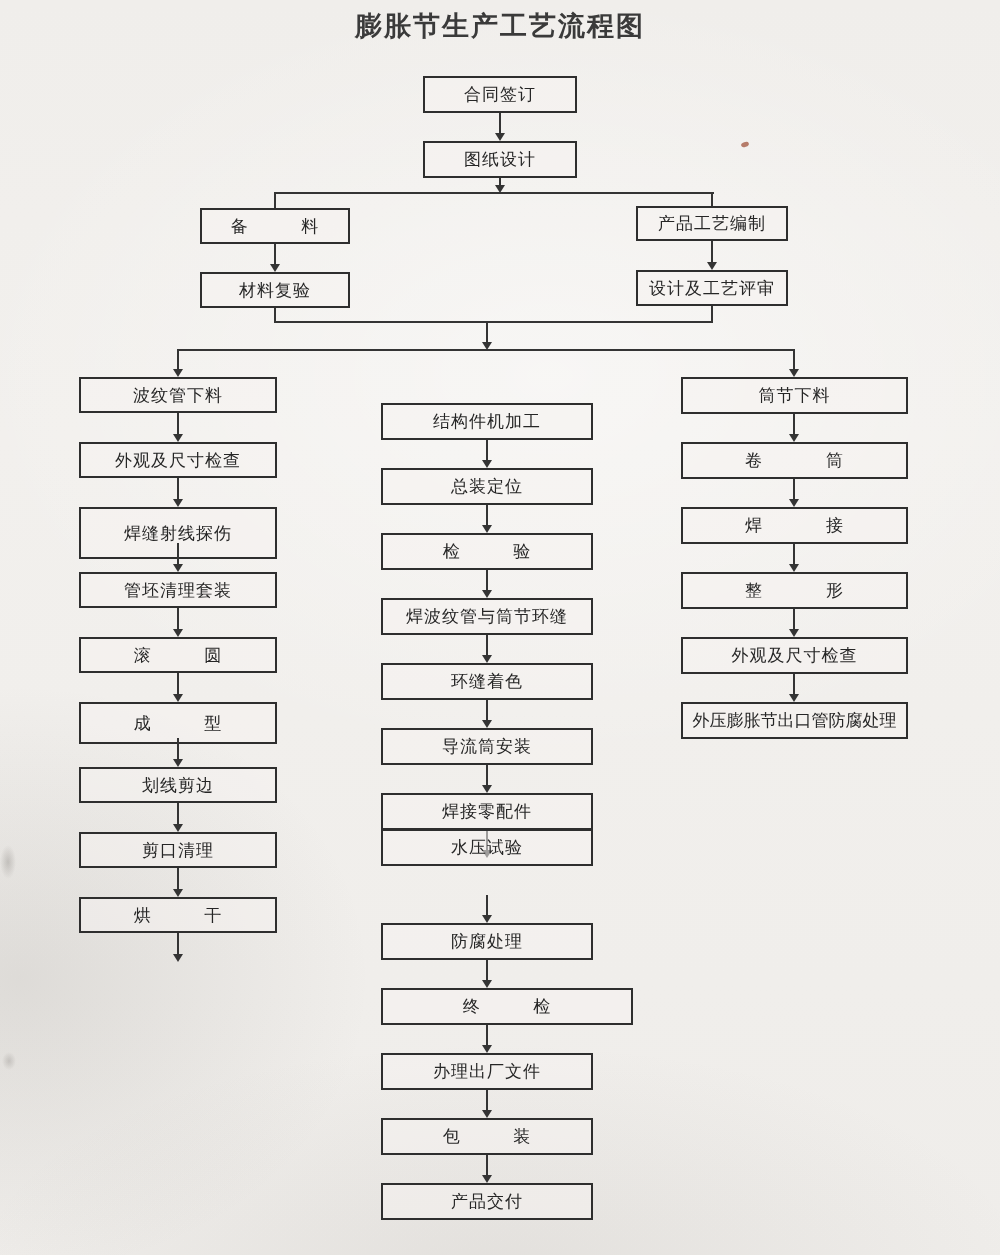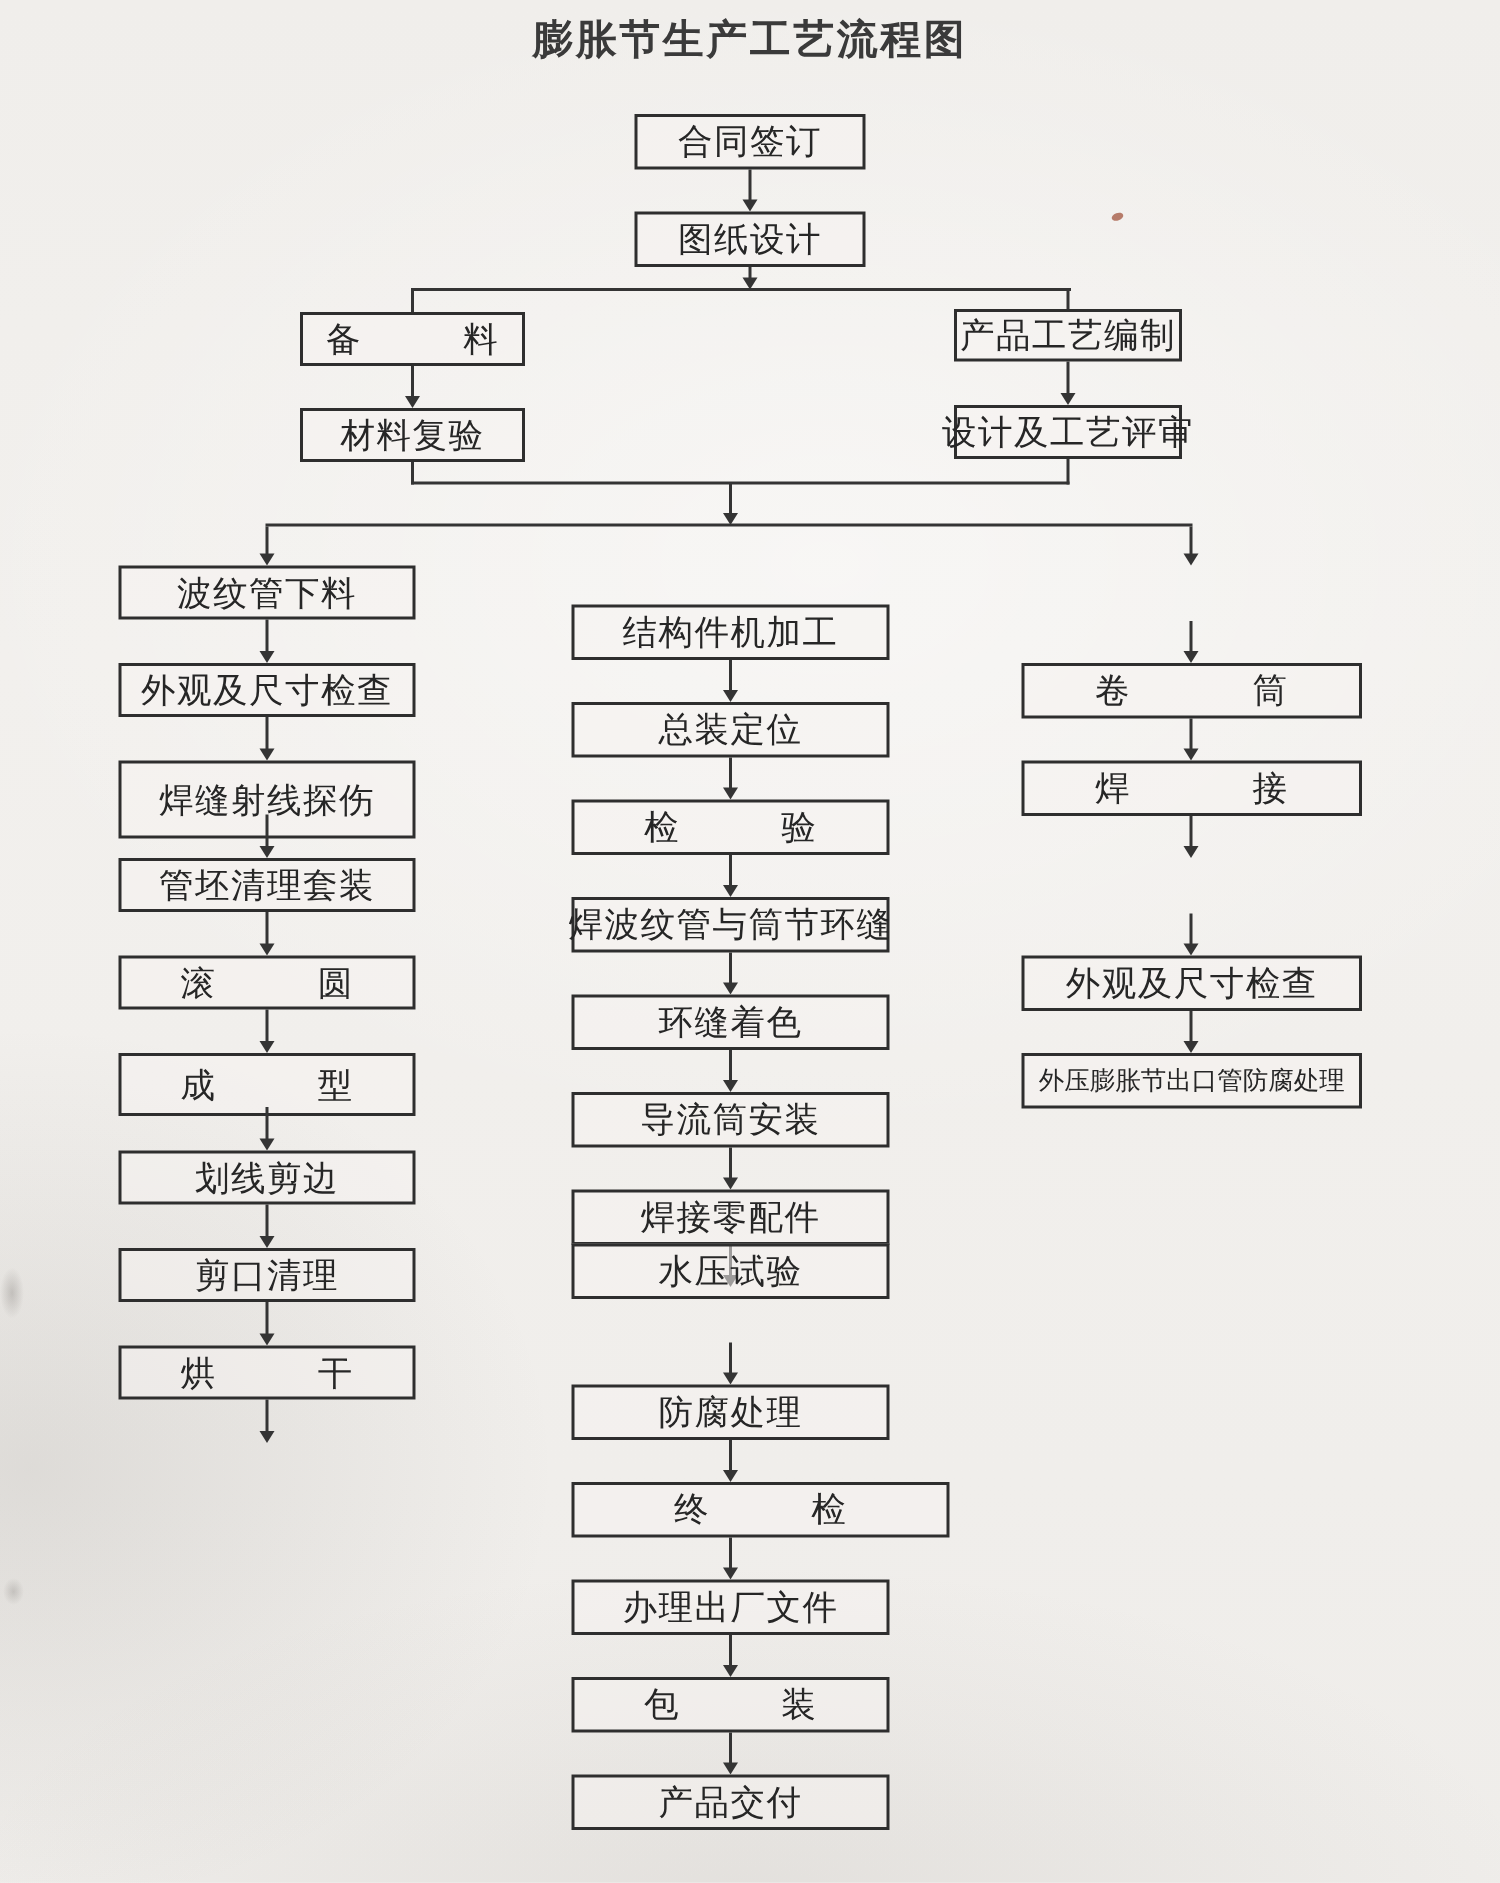--- a/index.html
+++ b/index.html
@@ -18,21 +18,21 @@
   }
   .title{
     position:absolute;left:0;top:8px;width:1000px;
     text-align:center;font-size:27px;font-weight:bold;
     letter-spacing:2px;color:#3a3a3a;
   }
   .node{
     position:absolute;box-sizing:border-box;height:37px;
     border:2px solid #2e2e2e;background:rgba(245,243,240,0.55);
     display:flex;align-items:center;justify-content:center;
-    font-size:23px;letter-spacing:1px;color:#262626;white-space:pre;
+    font-size:17px;letter-spacing:1px;color:#262626;white-space:pre;
   }
   .node.small{font-size:17px;letter-spacing:0;}
   .varrow{position:absolute;width:10px;}
   .varrow::before{
     content:"";position:absolute;left:4px;top:0;bottom:7px;width:2px;background:#343434;
   }
   .varrow::after{
     content:"";position:absolute;left:0;bottom:0;width:0;height:0;
     border-left:5px solid transparent;border-right:5px solid transparent;
     border-top:8px solid #343434;
@@ -122,25 +122,27 @@
   <div class="node" style="left:381px;top:923px;width:212px">防腐处理</div>
   <div class="varrow" style="left:482px;top:960px;height:28px"></div>
   <div class="node" style="left:381px;top:988px;width:252px">终          检</div>
   <div class="varrow" style="left:482px;top:1025px;height:28px"></div>
   <div class="node" style="left:381px;top:1053px;width:212px">办理出厂文件</div>
   <div class="varrow" style="left:482px;top:1090px;height:28px"></div>
   <div class="node" style="left:381px;top:1118px;width:212px">包          装</div>
   <div class="varrow" style="left:482px;top:1155px;height:28px"></div>
   <div class="node" style="left:381px;top:1183px;width:212px">产品交付</div>
 
+  <div class="node" style="left:681px;top:377px;width:227px">筒节下料</div>
   <div class="varrow" style="left:789px;top:414px;height:28px"></div>
   <div class="node" style="left:681px;top:442px;width:227px">卷            筒</div>
   <div class="varrow" style="left:789px;top:479px;height:28px"></div>
   <div class="node" style="left:681px;top:507px;width:227px">焊            接</div>
   <div class="varrow" style="left:789px;top:544px;height:28px"></div>
+  <div class="node" style="left:681px;top:572px;width:227px">整            形</div>
   <div class="varrow" style="left:789px;top:609px;height:28px"></div>
   <div class="node" style="left:681px;top:637px;width:227px">外观及尺寸检查</div>
   <div class="varrow" style="left:789px;top:674px;height:28px"></div>
   <div class="node small" style="left:681px;top:702px;width:227px">外压膨胀节出口管防腐处理</div>
 
   <div class="speck-red"></div>
   <div class="smudge1"></div>
   <div class="smudge2"></div>
 
 </div>

